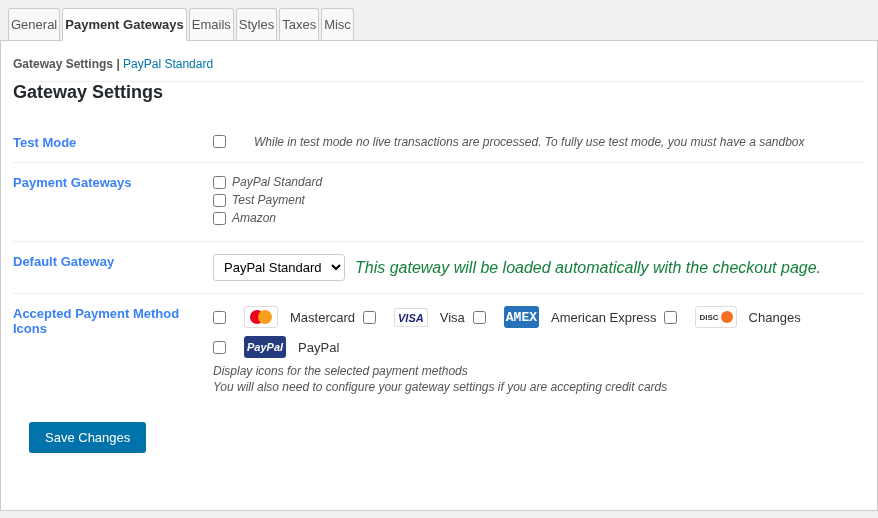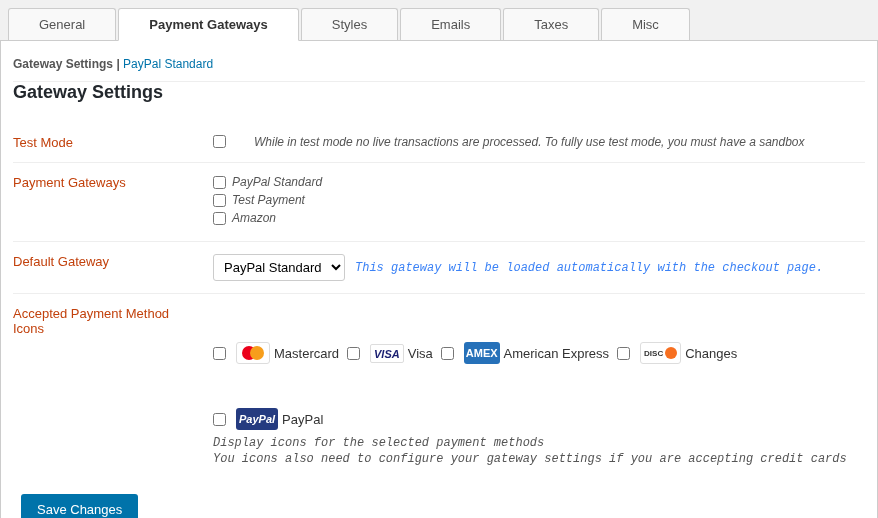--- a/index.html
+++ b/index.html
@@ -12,21 +12,21 @@
       min-height: 518px;
     }
     .tabs {
       display: flex;
       border-bottom: 1px solid #ccc;
       background: #f1f1f1;
       padding: 8px 8px 0 8px;
       gap: 2px;
     }
     .tab {
-      padding: 8px 30px;
+      padding: 8px 2px;
       border: 1px solid #ccc;
       border-bottom: none;
       background: #f9f9f9;
       cursor: pointer;
       border-radius: 3px 3px 0 0;
       font-size: 13px;
       color: #555;
     }
     .tab.active {
       background: #fff;
@@ -67,22 +67,22 @@
     .settings-table tr td {
       padding: 12px 10px 12px 0;
       vertical-align: top;
       border-bottom: 1px solid #eee;
     }
     .settings-table tr:last-child td {
       border-bottom: none;
     }
     .label-cell {
       width: 200px;
-      font-weight: normal;
-      color: #c2410c;
+      font-weight: bold;
+      color: #3b82f6;
       padding-right: 20px;
     }
     .value-cell { }
     input[type="checkbox"] {
       margin-right: 6px;
       cursor: pointer;
     }
     .test-mode-text {
       font-style: italic;
       color: #555;
@@ -104,58 +104,57 @@
     select {
       padding: 4px 6px;
       border: 1px solid #ccc;
       border-radius: 3px;
       font-size: 13px;
       background: #fff;
       cursor: pointer;
     }
     .default-gateway-note {
       font-style: italic;
-      color: #3b82f6;
-      font-size: 12px;
-      font-family: Liberation Mono, monospace;
+      color: #15803d;
+      font-size: 16px;
     }
     .payment-icons-row {
       display: flex;
       align-items: center;
       flex-wrap: wrap;
       gap: 8px;
       margin-bottom: 6px;
     }
     .payment-icon-item {
       display: flex;
       align-items: center;
-      gap: 4px;
-      margin-top: 36px;
+      gap: 12px;
     }
     .card-icon {
       display: inline-flex;
       align-items: center;
       justify-content: center;
       border-radius: 3px;
       font-size: 9px;
       font-weight: bold;
       height: 22px;
       min-width: 34px;
     }
     .card-mastercard {
       background: #fff;
       border: 1px solid #ddd;
       position: relative;
       overflow: hidden;
     }
     .card-amex {
       background: #2671b9;
       color: #fff;
-      font-size: 11px;
+      font-size: 13px;
       padding: 0 2px;
+      font-family: Liberation Mono, monospace;
     }
     .card-paypal {
       background: #253b80;
       color: #fff;
       font-size: 8px;
       padding: 0 3px;
     }
     .mastercard-circles {
       display: flex;
       align-items: center;
@@ -175,32 +174,31 @@
       font-weight: bold;
       gap: 2px;
     }
     .disc-circle { width: 12px; height: 12px; border-radius: 50%; background: #f76f20; display: inline-block; }
     .payment-note {
       font-style: italic;
       color: #555;
       font-size: 12px;
       display: block;
       margin-top: 2px;
-      font-family: Liberation Mono, monospace;
     }
     .save-btn {
       background: #0073aa;
       color: #fff;
       border: none;
       padding: 8px 16px;
       border-radius: 3px;
       font-size: 13px;
       cursor: pointer;
       margin-top: 16px;
-      margin-left: 8px;
+      margin-left: 16px;
     }
     .paypal-text {
       font-style: italic;
       color: #fff;
       font-size: 11px;
     }
     .visa-text {
       background: #fff;
       border: 1px solid #ddd;
       border-radius: 2px;
@@ -213,22 +211,22 @@
       font-size: 11px;
       background: #fff;
     }
   </style>
 </head>
 <body>
 
 <div class="tabs">
   <div class="tab">General</div>
   <div class="tab active">Payment Gateways</div>
+  <div class="tab">Emails</div>
   <div class="tab">Styles</div>
-  <div class="tab">Emails</div>
   <div class="tab">Taxes</div>
   <div class="tab">Misc</div>
 </div>
 
 <div class="content">
   <div class="breadcrumb">
     <span>Gateway Settings</span>
     <span> | </span>
     <a href="#">PayPal Standard</a>
   </div>
@@ -326,20 +324,20 @@
           <div class="payment-icon-item">
             <input type="checkbox" style="">
             <div class="card-icon card-paypal">
               <span class="paypal-text">PayPal</span>
             </div>
             <span>PayPal</span>
           </div>
 
         </div>
         <span class="payment-note">Display icons for the selected payment methods</span>
-        <span class="payment-note">You icons also need to configure your gateway settings if you are accepting credit cards</span>
+        <span class="payment-note">You will also need to configure your gateway settings if you are accepting credit cards</span>
       </td>
     </tr>
   </tbody>
     </table>
 
   <button class="save-btn">Save Changes</button>
 </div>
 
 </body></html>

